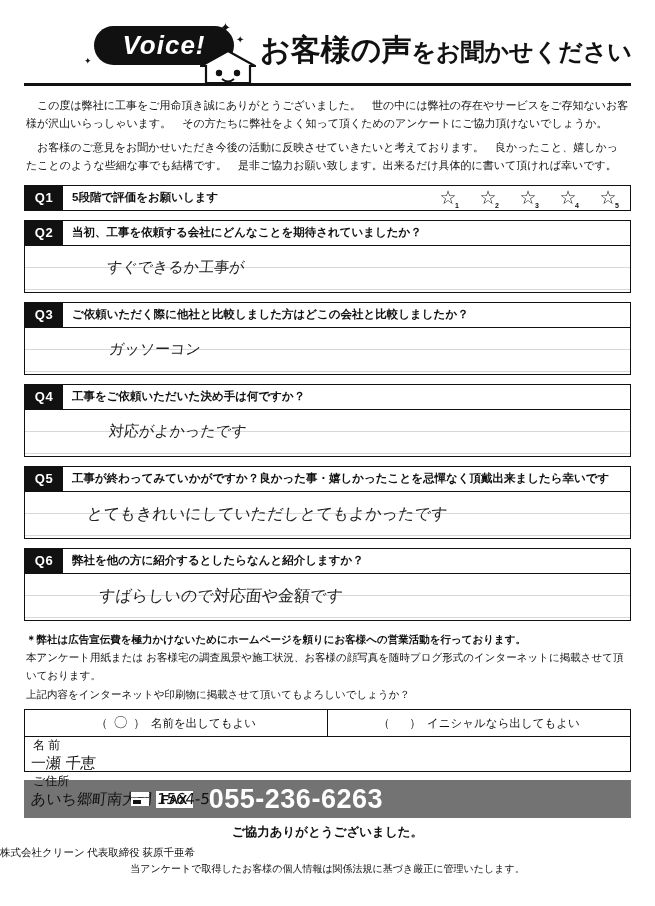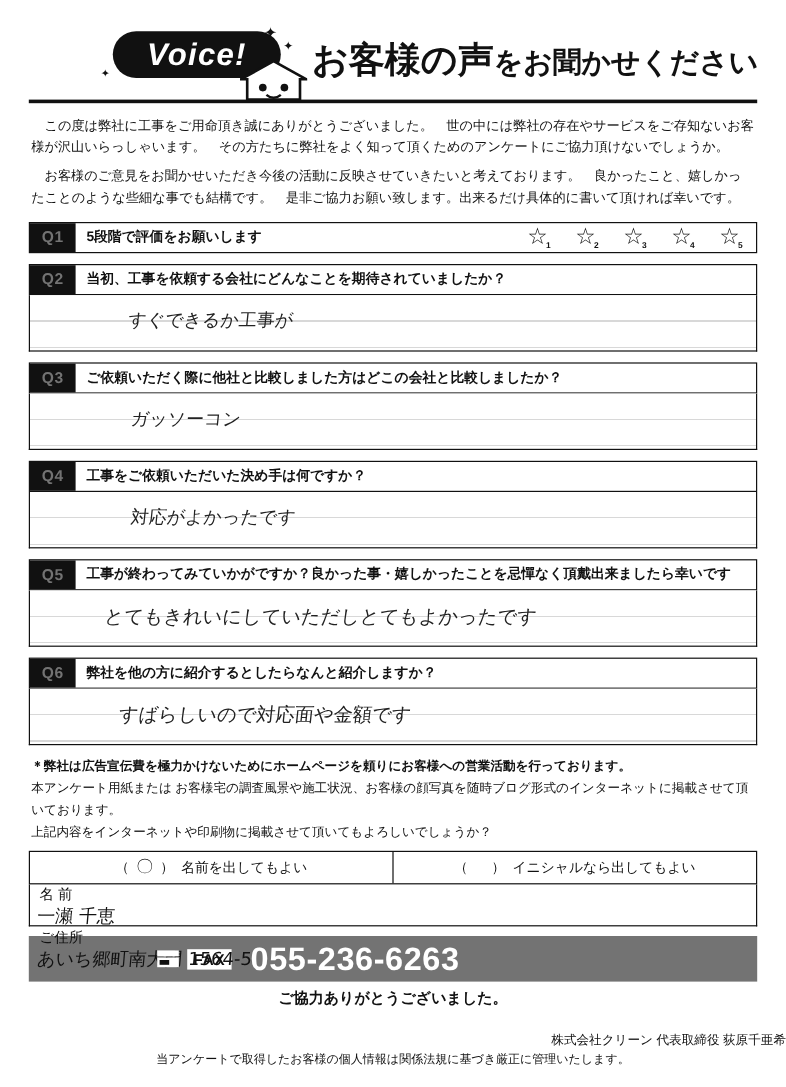--- a/index.html
+++ b/index.html
@@ -58,21 +58,21 @@
   .qwrap{margin:10px 24px 0 24px;}
   .qblock{margin-bottom:9px;}
   .qhead{
     border:1px solid #111;
     height:24px;
     display:flex;align-items:center;
     position:relative;
     background:#fff;
   }
   .qtag{
-    background:#111;color:#737373;
+    background:#111;color:#ffffff;
     font-weight:bold;font-size:13px;
     width:38px;height:100%;
     display:flex;align-items:center;justify-content:center;
     letter-spacing:0.5px;
   }
   .qtext{
     font-size:11.5px;font-weight:bold;
     padding-left:9px;
     flex:1;
     white-space:nowrap;
@@ -179,21 +179,21 @@
     font-size:27px;font-weight:bold;letter-spacing:0.5px;
     margin-left:10px;
   }
 
   
   .thanks{
     text-align:center;font-size:12.5px;font-weight:bold;
     margin-top:6px;
   }
   .company{
-    text-align:right;font-size:10.5px;margin-top:19px;
+    text-align:left;font-size:10.5px;margin-top:5px;font-family:Liberation Serif, serif;
   }
   .privacy{
     text-align:center;font-size:10px;margin-top:2px;
   }
 </style>
 </head>
 <body>
 
 <div class="sheet">
 

